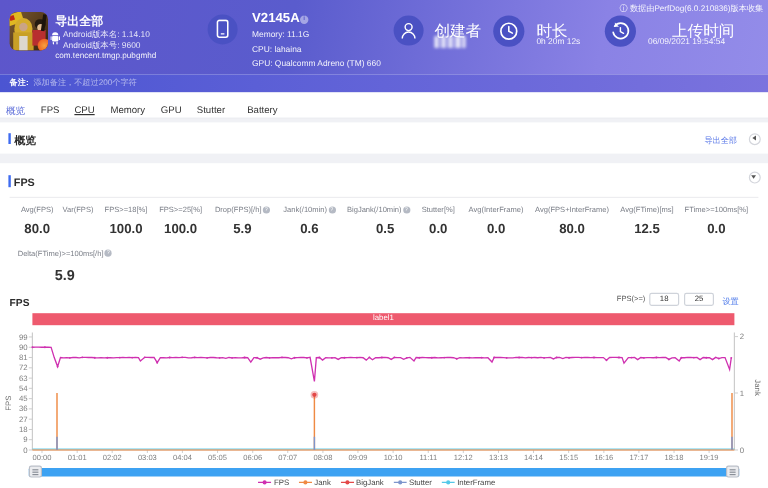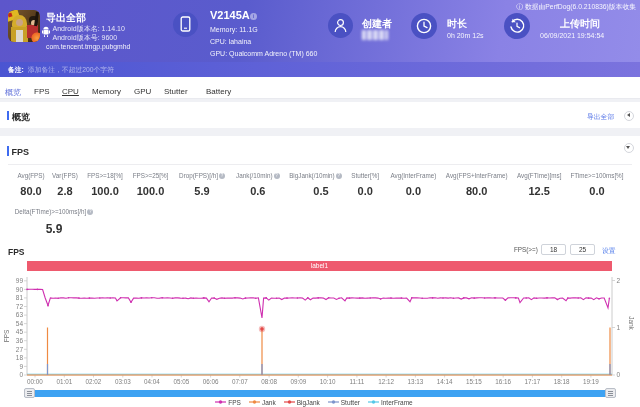--- a/index.html
+++ b/index.html
@@ -8,21 +8,21 @@
 .hdr{left:0;top:0;width:640px;height:62px;background:linear-gradient(100deg,#5d56cb 0%,#5a5ccd 38%,#8a82e5 78%,#938ce9 100%);}
 .note{left:0;top:62px;width:640px;height:15px;background:linear-gradient(90deg,#4b55d2,#7b73de);color:rgba(255,255,255,.55);font-size:6.8px;line-height:15px;padding-left:8px;}
 .note b{color:#fff;font-weight:bold;margin-right:4px;}
 .navbar{left:0;top:77px;width:640px;height:21.5px;background:#fff;border-bottom:1px solid #e9eaef;}
 .nav-i{position:absolute;top:87px;font-size:8px;color:#333;}
 .card{background:#fff;left:0;width:640px;}
 .vbar{width:2px;background:#3e6bf0;}
 .ic-circle{border-radius:50%;background:#4a51c3;}
 .wt2{color:rgba(255,255,255,.85);font-size:7px;}
 .gametitle{font-weight:bold;font-size:10px;color:#fff;}
-.hb{font-weight:bold;font-size:10px;color:#fff;}
+.hb{font-weight:normal;font-size:13px;color:#fff;}
 .hs{font-size:7px;color:rgba(255,255,255,.92);}
 .lbl{font-size:6.3px;color:#7a7e87;text-align:center;white-space:nowrap;}
 .val{font-weight:bold;font-size:11px;color:#333;text-align:center;white-space:nowrap;}
 .qm{display:inline-block;width:6px;height:6px;border-radius:50%;background:#b5bac4;color:#fff;font-size:4.5px;line-height:6px;text-align:center;vertical-align:1px;margin-left:1px;}
 .inpbox{position:absolute;width:25px;height:11px;border:1px solid #cfd3da;border-radius:2px;background:#fff;font-size:6.5px;color:#333;text-align:center;line-height:9.5px;}
 .circbtn{position:absolute;width:10px;height:10px;border:1px solid #d4d6dc;border-radius:50%;background:#fff;}
 </style></head><body>
 <div id="page">
 <div class="abs hdr"></div>
 
@@ -110,21 +110,20 @@
 
 <div class="abs card" style="top:135.5px;height:271.5px;"></div>
 <div class="abs vbar" style="left:6.5px;top:145.5px;height:10px;"></div>
 <div class="abs" style="left:11.5px;top:146.5px;font-size:9px;font-weight:bold;color:#2b2b2b;">FPS</div>
 <div class="abs circbtn" style="left:623.5px;top:142.5px;"></div>
 <div class="abs" style="left:626.3px;top:146.3px;width:0;height:0;border-left:2.6px solid transparent;border-right:2.6px solid transparent;border-top:3.6px solid #555;"></div>
 <div class="abs" style="left:8px;top:164px;width:624px;height:1px;background:#ededf0;"></div>
 <div class="abs lbl" style="left:-29.0px;top:172px;width:120px;">Avg(FPS)</div>
 <div class="abs val" style="left:-29.0px;top:184.5px;width:120px;">80.0</div>
 <div class="abs lbl" style="left:5.0px;top:172px;width:120px;">Var(FPS)</div>
-<div class="abs val" style="left:5.0px;top:184.5px;width:120px;">2.8</div>
 <div class="abs lbl" style="left:45.0px;top:172px;width:120px;">FPS&gt;=18[%]</div>
 <div class="abs val" style="left:45.0px;top:184.5px;width:120px;">100.0</div>
 <div class="abs lbl" style="left:90.5px;top:172px;width:120px;">FPS&gt;=25[%]</div>
 <div class="abs val" style="left:90.5px;top:184.5px;width:120px;">100.0</div>
 <div class="abs lbl" style="left:142.0px;top:172px;width:120px;">Drop(FPS)[/h]<span class="qm">?</span></div>
 <div class="abs val" style="left:142.0px;top:184.5px;width:120px;">5.9</div>
 <div class="abs lbl" style="left:197.8px;top:172px;width:120px;">Jank(/10min)<span class="qm">?</span></div>
 <div class="abs val" style="left:197.8px;top:184.5px;width:120px;">0.6</div>
 <div class="abs lbl" style="left:255.4px;top:172px;width:120px;">BigJank(/10min)<span class="qm">?</span></div>
 <div class="abs val" style="left:261px;top:184.5px;width:120px;">0.5</div>

